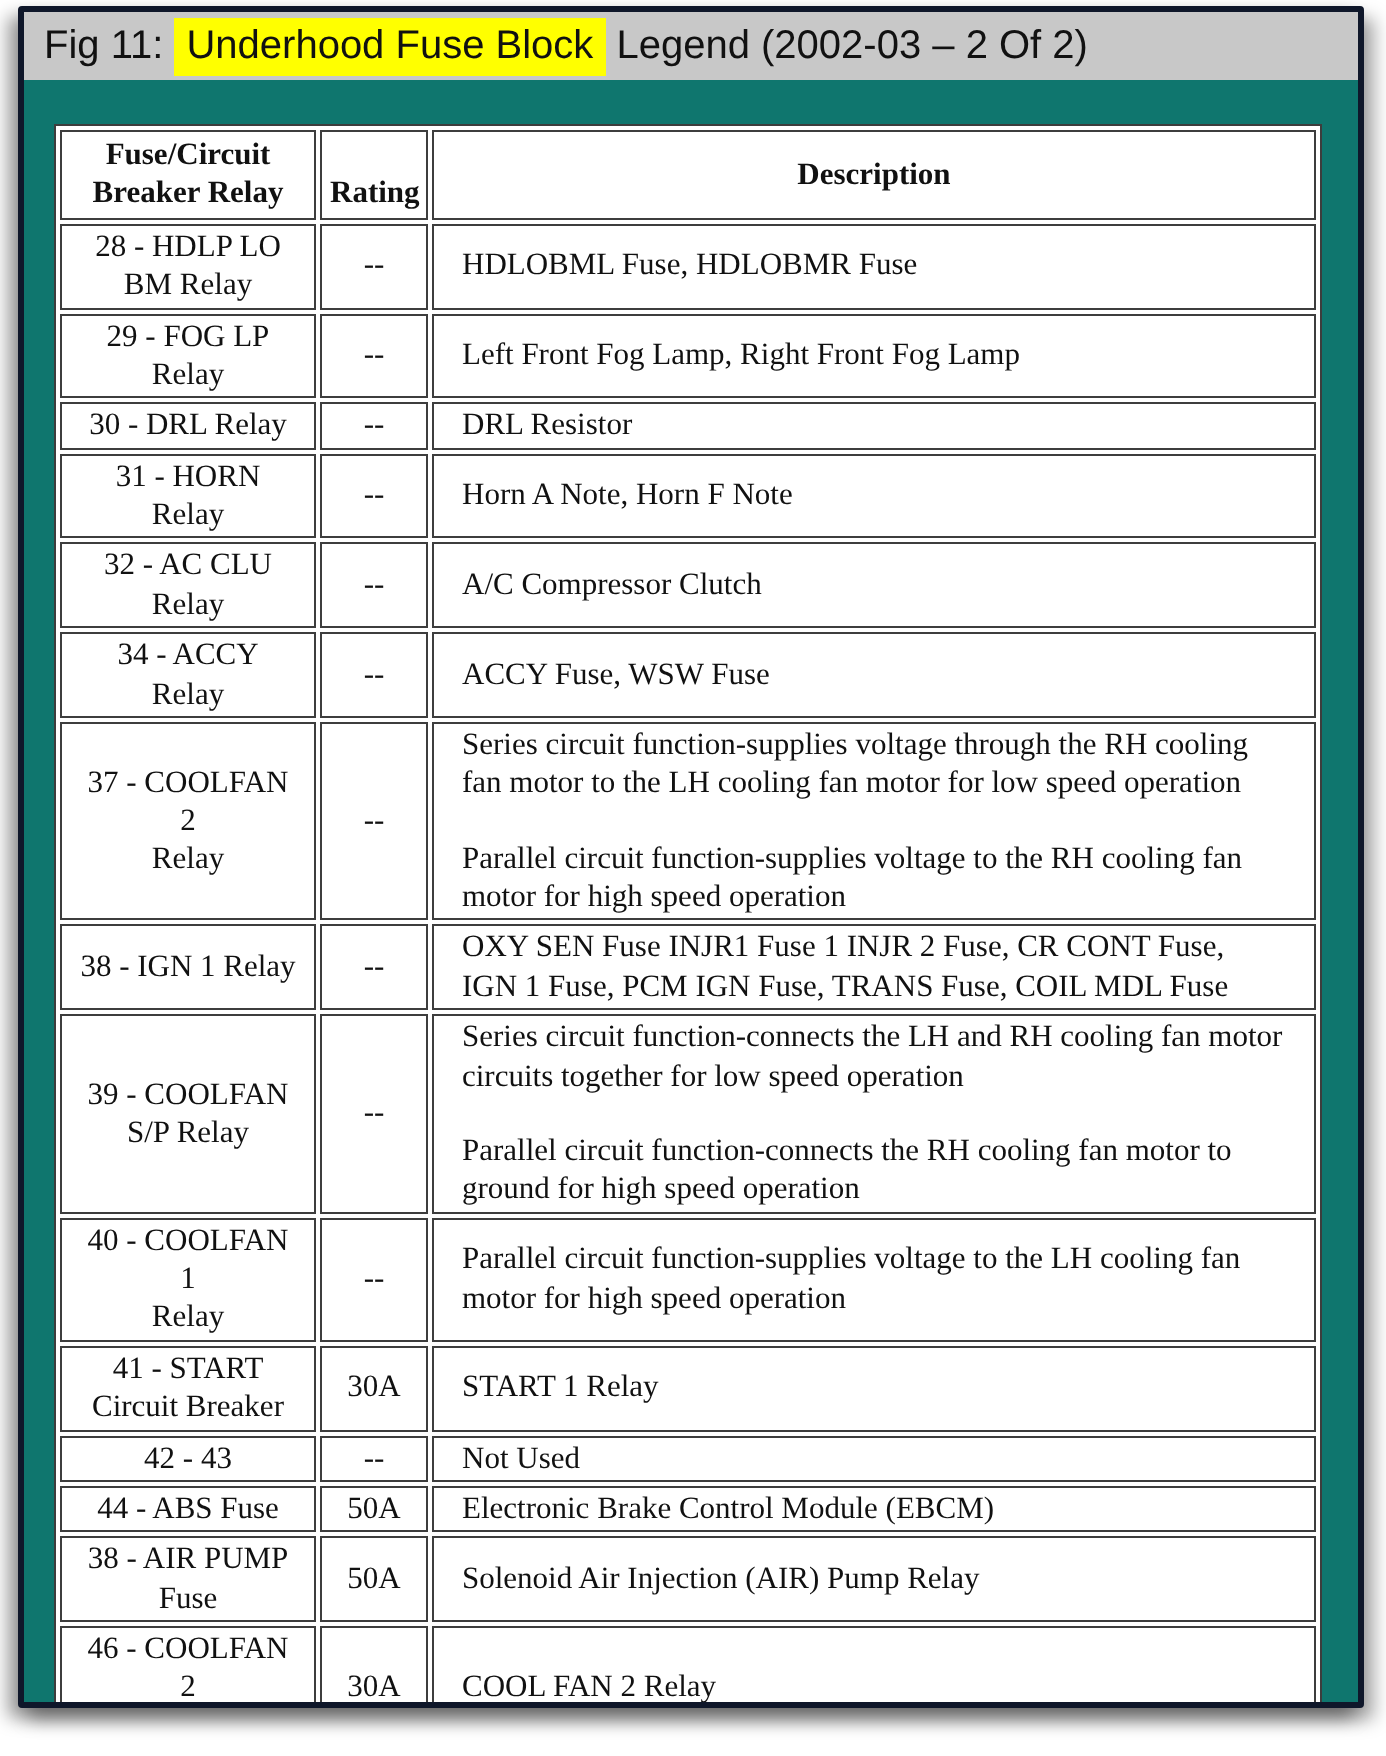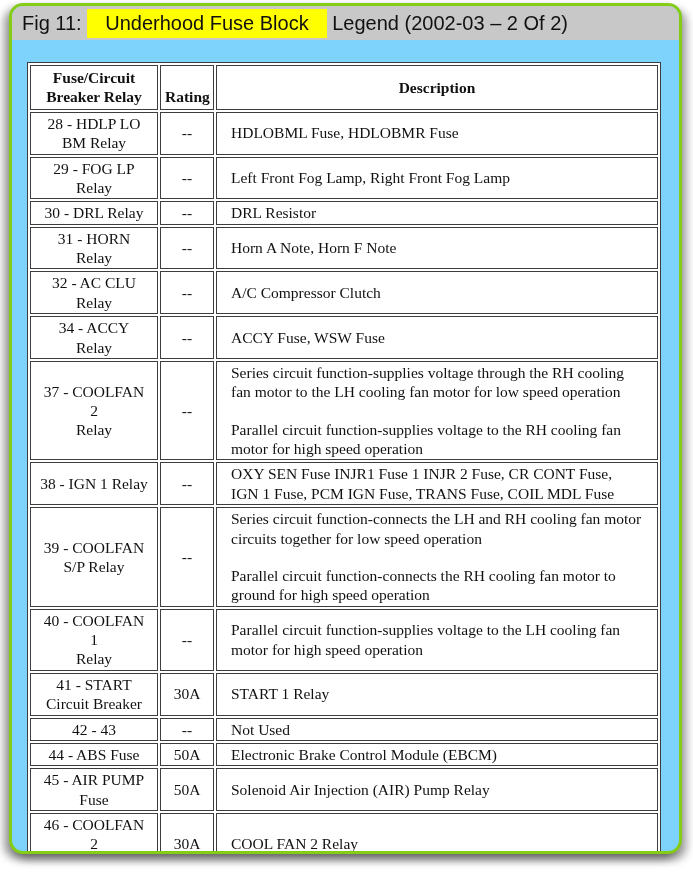--- a/index.html
+++ b/index.html
@@ -11,39 +11,39 @@
     font-family: "Liberation Sans", sans-serif;
     position: relative;
     overflow: hidden;
   }
   .card {
     position: absolute;
     top: 3px;
     left: 9px;
     right: 11px;
     bottom: 24px;
-    background: #7dd3fc;
-    border: 3px solid #84cc16;
-    border-radius: 14px;
+    background: #0f766e;
+    border: 3px solid #0f172a;
+    border-radius: 2px;
     box-shadow: -5px 5px 9px rgba(0,0,0,0.40), 5px 6px 9px rgba(0,0,0,0.35);
     overflow: hidden;
   }
   .titlebar {
     background: #c8c8c8;
     height: 34px;
     display: flex;
     align-items: center;
     padding: 0 10px;
     font-size: 20px;
     color: #111111;
     white-space: pre;
   }
   .hl {
     background: #ffff00;
-    padding: 3px 18px;
+    padding: 3px 6px;
   }
   .doc-table {
     border-collapse: separate;
     border-spacing: 2px;
     margin: 22px 0 0 15px;
     width: 634px;
     border: 1px solid #3d3d3d;
     background: #ffffff;
     font-family: "Liberation Serif", serif;
     font-size: 15.5px;
@@ -218,21 +218,21 @@
     <td class="c-fuse">
             <span class="fuse-line">44 - ABS Fuse</span>
           </td>
     <td class="c-rating">50A</td>
     <td class="c-desc">
             <p>Electronic Brake Control Module (EBCM)</p>
           </td>
   </tr>
         <tr>
     <td class="c-fuse">
-            <span class="fuse-line">45 - AIR PUMP</span>
+            <span class="fuse-line">38 - AIR PUMP</span>
             <span class="fuse-line">Fuse</span>
           </td>
     <td class="c-rating">50A</td>
     <td class="c-desc">
             <p>Solenoid Air Injection (AIR) Pump Relay</p>
           </td>
   </tr>
         <tr>
     <td class="c-fuse">
             <span class="fuse-line">46 - COOLFAN 2</span>

